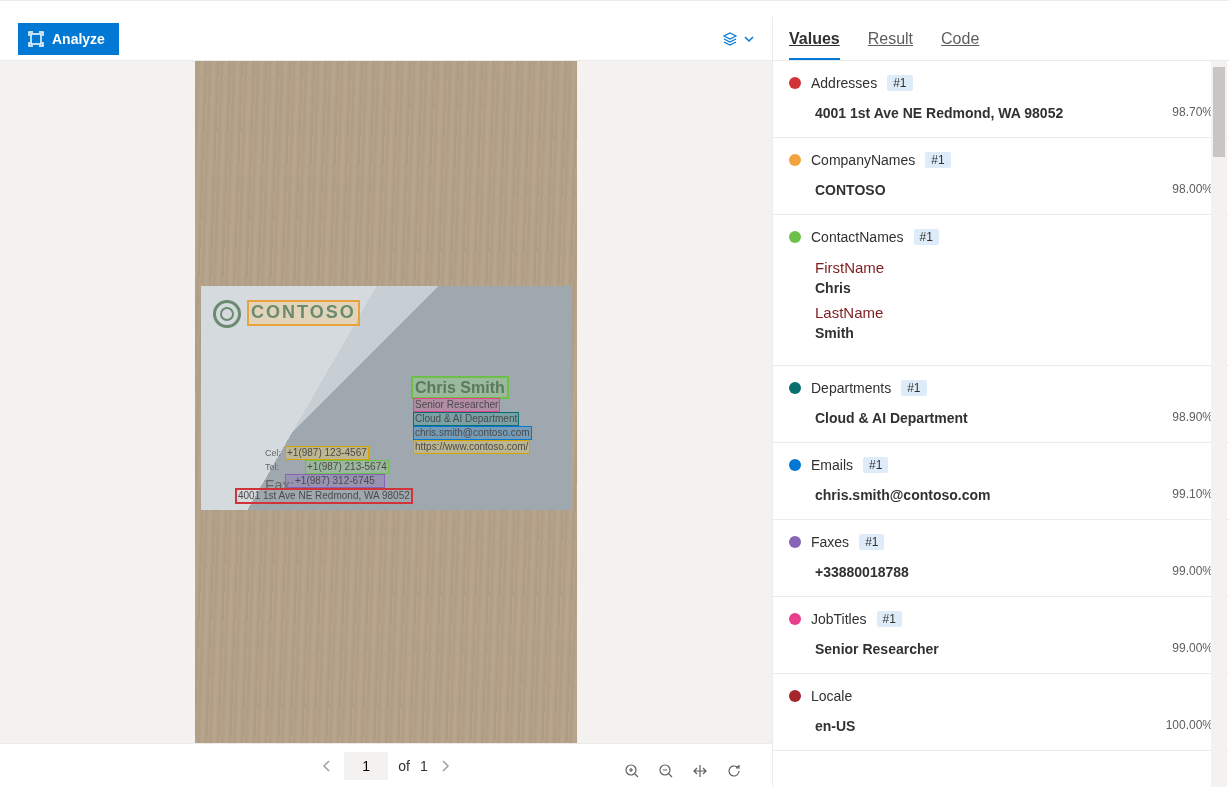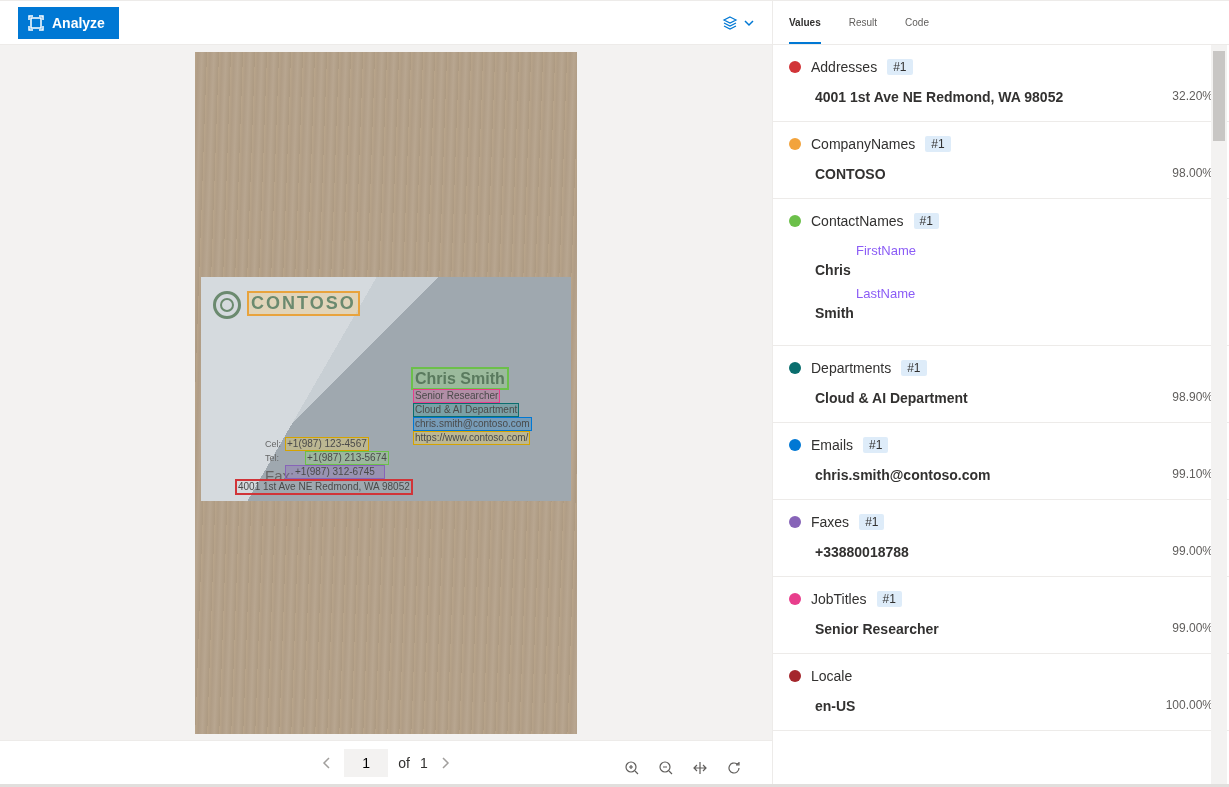--- a/index.html
+++ b/index.html
@@ -1,17 +1,17 @@
 <!DOCTYPE html>
 <html><head>
 <meta charset="utf-8">
 <style>
 * { box-sizing: border-box; margin: 0; padding: 0; }
 body { font-family: "Segoe UI", -apple-system, sans-serif; font-size: 14px; color: #323130; background: #fff; overflow: hidden; }
-.app { display: flex; flex-direction: column; height: 787px; width: 1229px; border-top: 1px solid #edebe9; }
+.app { display: flex; flex-direction: row; height: 787px; width: 1229px; border-top: 1px solid #edebe9; align-items: flex-end; }
 .content { display: flex; flex: 1; overflow: hidden; }
 .left-panel { flex: 1; display: flex; flex-direction: column; border-right: 1px solid #edebe9; position: relative; }
 .toolbar { height: 44px; display: flex; align-items: center; padding: 0 18px; border-bottom: 1px solid #edebe9; background: #fff; }
 .analyze-btn { background: #0078d4; color: #fff; border: none; height: 32px; padding: 0 14px 0 10px; display: inline-flex; align-items: center; gap: 8px; cursor: pointer; font-size: 14px; font-weight: 600; }
 .analyze-btn svg { width: 16px; height: 16px; }
 .toolbar-right { margin-left: auto; display: flex; align-items: center; gap: 6px; color: #0078d4; cursor: pointer; }
 .image-area { flex: 1; background: #f3f2f1; display: flex; align-items: center; justify-content: center; position: relative; }
 .card-container { width: 382px; height: 682px; background: #b09d86; position: relative; overflow: hidden; }
 .wood { position: absolute; inset: 0; background: repeating-linear-gradient(92deg, #b8a48a 0px, #b09d86 3px, #b8a690 7px, #ad9a82 12px); }
 .card { position: absolute; left: 6px; top: 225px; width: 370px; height: 224px; background: linear-gradient(135deg, #c8cfd4 0%, #c8cfd4 40%, #9fa8af 40%, #9fa8af 100%); }
@@ -29,34 +29,34 @@
 .box-purple { border: 1px solid #8764b8; background: rgba(135,100,184,0.3); padding: 0 9px; }
 .box-red { border: 2px solid #d13438; padding: 0 1px; }
 .pager { height: 44px; border-top: 1px solid #edebe9; display: flex; align-items: center; justify-content: center; gap: 14px; background:#fff; }
 .pager-nav { display: flex; align-items: center; gap: 10px; }
 .pager-input { width: 44px; height: 28px; text-align: center; border: none; background: #f3f2f1; font-size: 14px; }
 .pager-tools { position: absolute; right: 30px; bottom: 8px; display: flex; gap: 18px; color: #605e5c; }
 .pager-tools span, .pager-nav .chev { cursor: pointer; display:inline-flex; }
 .chev svg { width: 14px; height: 14px; color: #a19f9d; }
 .right-panel { width: 456px; display: flex; flex-direction: column; background: #fff; position: relative; }
 .tabs { display: flex; gap: 28px; padding: 0 16px; height: 44px; align-items: center; border-bottom: 1px solid #edebe9; }
-.tab { font-size: 10px; color: #605e5c; cursor: pointer; height: 100%; display: flex; align-items: center; position: relative; }
+.tab { font-size: 16px; color: #605e5c; cursor: pointer; height: 100%; display: flex; align-items: center; position: relative; text-decoration: underline; }
 .tab.active { color: #323130; font-weight: 600; }
 .tab.active::after { content:""; position:absolute; bottom:0; left:0; right:0; height:2px; background:#0078d4; }
 .results { flex: 1; overflow-y: auto; }
 .field-group { border-bottom: 1px solid #edebe9; padding: 14px 16px 16px 16px; }
 .field-header { display: flex; align-items: center; gap: 10px; margin-bottom: 14px; }
 .dot { width: 12px; height: 12px; border-radius: 50%; flex-shrink: 0; }
 .field-name { font-size: 14px; color: #323130; }
 .badge { background: #deecf9; color: #323130; font-size: 12px; padding: 1px 6px; border-radius: 2px; }
 .field-row { display: flex; align-items: flex-start; padding-left: 26px; }
 .field-value { font-size: 14px; font-weight: 600; color: #323130; flex: 1; }
 .field-conf { font-size: 12px; color: #605e5c; margin-left: auto; }
 .subfield { padding-left: 26px; margin-bottom: 8px; }
-.subfield-label { font-size: 13px; color: #8b5cf6; margin-bottom: 4px; margin-left: 41px; }
+.subfield-label { font-size: 15px; color: #7f1d1d; margin-bottom: 4px; }
 .subfield-value { font-size: 14px; font-weight: 600; }
 .scrollbar { position: absolute; right: 2px; top: 44px; bottom: 0; width: 16px; background: #f3f2f1; }
 .scrollbar-thumb { position: absolute; top: 6px; left: 2px; right: 2px; height: 90px; background: #c8c6c4; border-radius: 0; }
 .footer-bar { height: 3px; background: #e1dfdd; }
 </style>
 </head>
 <body>
 
 <div class="app">
   <div class="content">
@@ -150,21 +150,21 @@
       </div>
       <div class="results" id="results">
           <div class="field-group">
             <div class="field-header">
               <span class="dot" style="background:#d13438"></span>
               <span class="field-name">Addresses</span>
               <span class="badge">#1</span>
             </div>
             <div class="field-row">
               <span class="field-value">4001 1st Ave NE Redmond, WA 98052</span>
-              <span class="field-conf">32.20%</span>
+              <span class="field-conf">98.70%</span>
             </div>
           </div>
           <div class="field-group">
             <div class="field-header">
               <span class="dot" style="background:#f2a33c"></span>
               <span class="field-name">CompanyNames</span>
               <span class="badge">#1</span>
             </div>
             <div class="field-row">
               <span class="field-value">CONTOSO</span>

